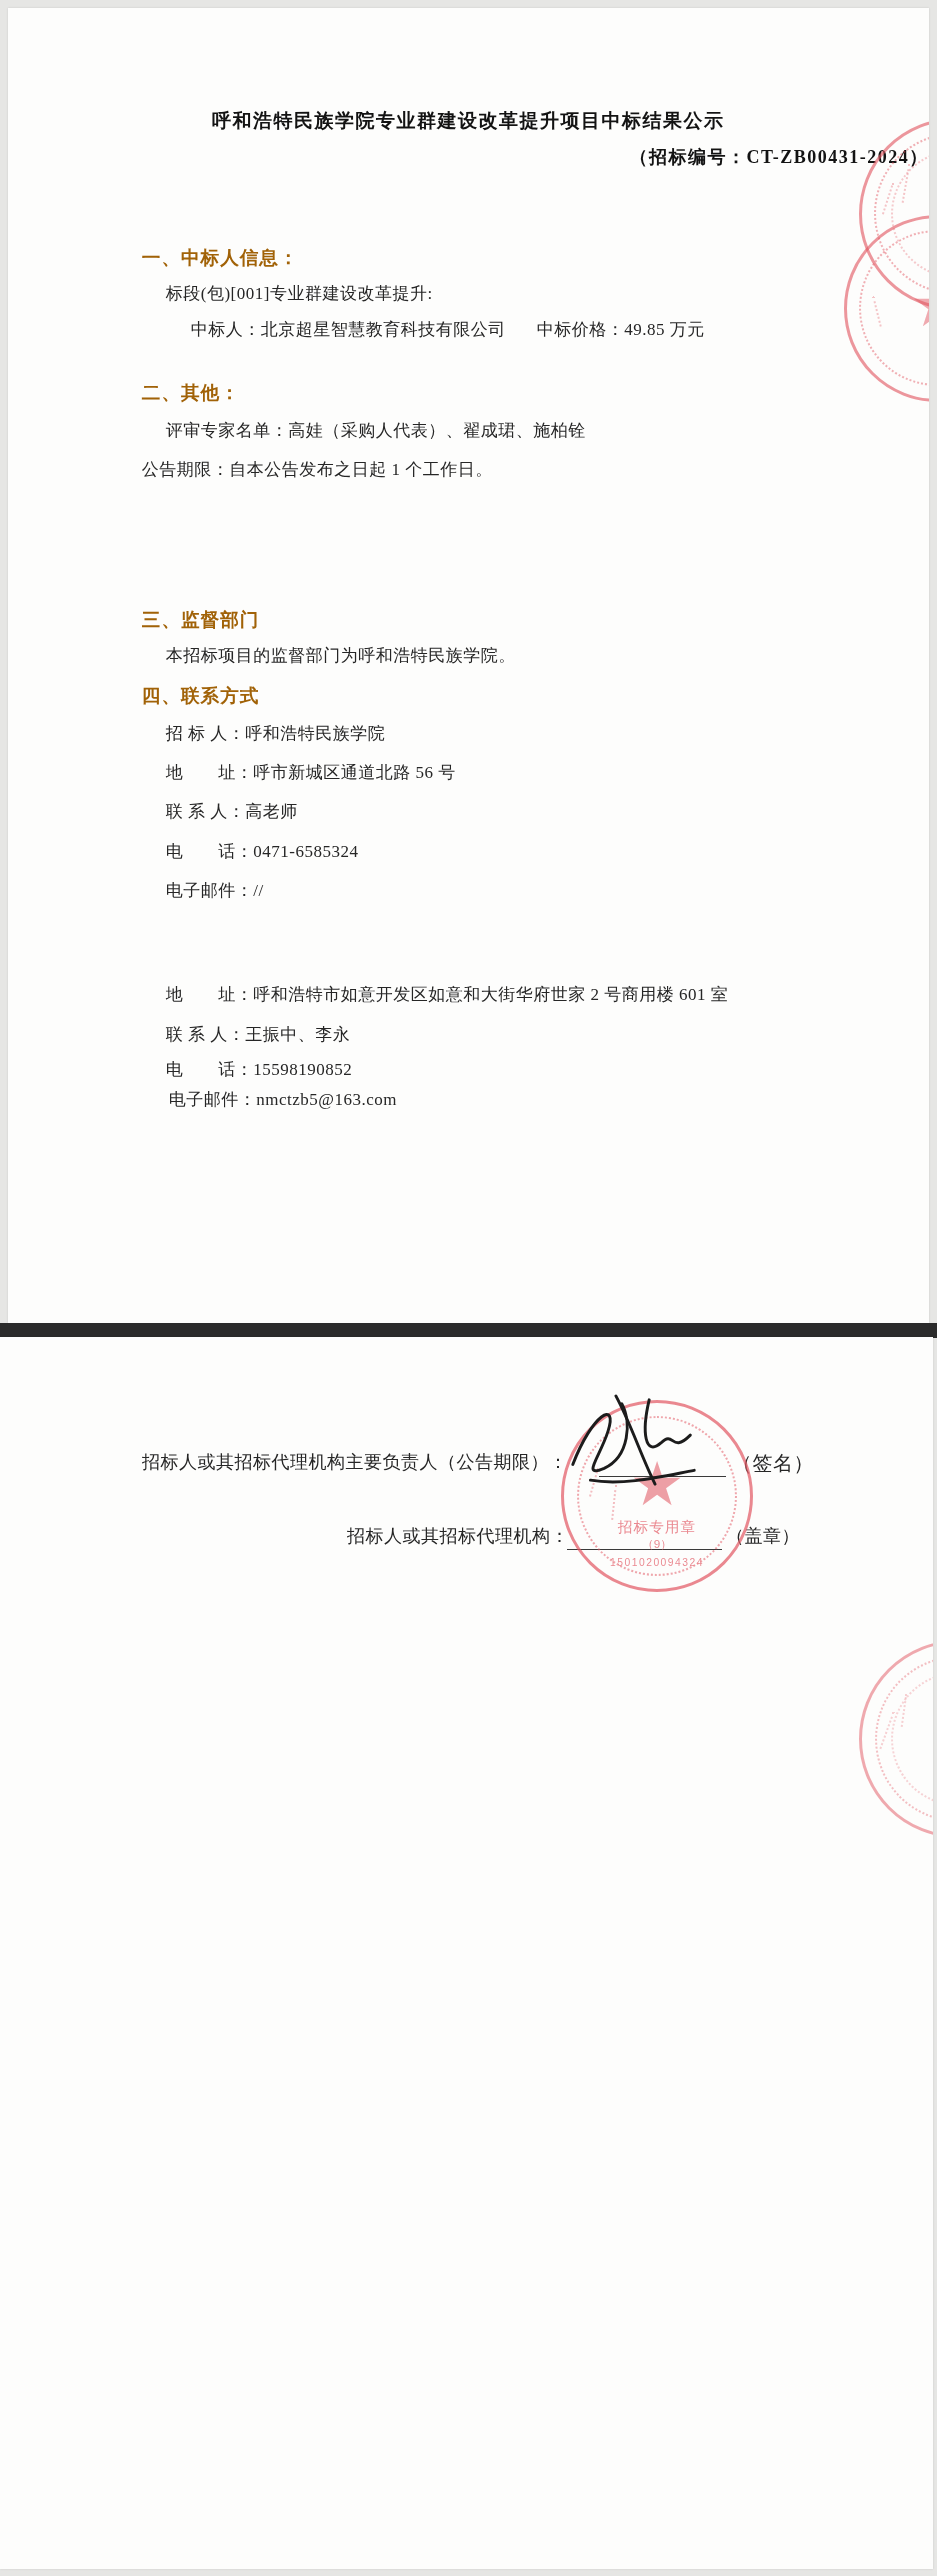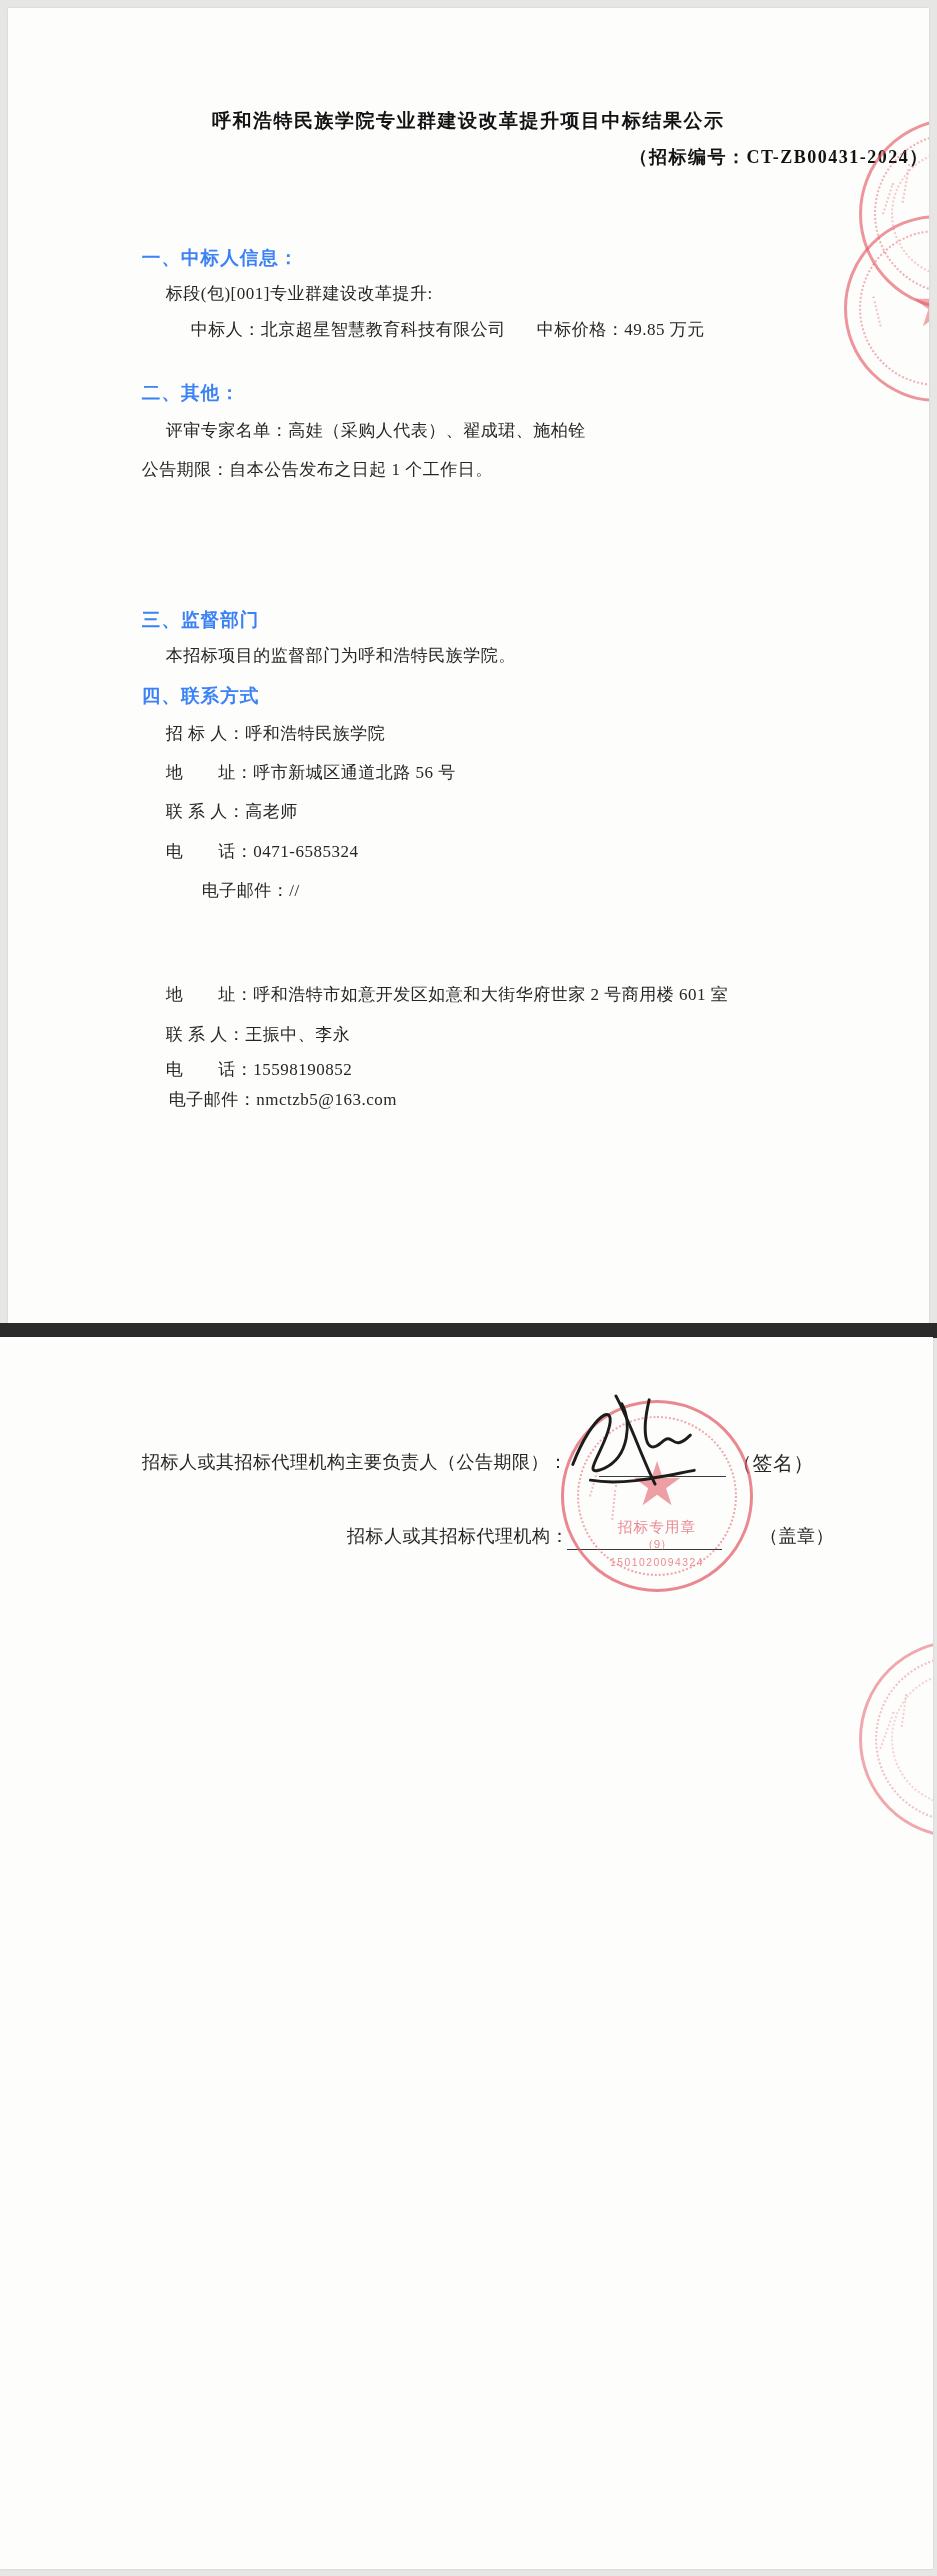--- a/index.html
+++ b/index.html
@@ -30,21 +30,21 @@
   #page1{left:7.8px;top:7.8px;width:921px;height:1315px;}
   #separator{position:absolute;left:0;top:1323px;width:937px;height:14.7px;background:var(--separator);}
   #page2{left:0;top:1337px;width:933px;height:1232px;}
   .t{
     position:absolute;
     white-space:nowrap;
     font-size:17px;
     color:var(--ink);
     letter-spacing:0.5px;
   }
-  .h{font-weight:bold;font-size:18.6px;color:#3b82f6;letter-spacing:1px;}
+  .h{font-weight:bold;font-size:18.6px;color:#a16207;letter-spacing:1px;}
   .title{font-weight:bold;font-size:19px;color:#131313;letter-spacing:1.5px;}
   .centered{left:0;width:100%;text-align:center;}
   .sig-line{
     position:absolute;height:0;border-bottom:1.6px solid #3a3a3a;
   }
   
   .seal{
     position:absolute;border-radius:50%;
     border:3.4px solid var(--seal_red);
     opacity:.62;
@@ -99,21 +99,21 @@
     <span class="t" style="left:134px;top:450px;">公告期限：自本公告发布之日起 1 个工作日。</span>
 
     <span class="t h" style="left:134px;top:599px;">三、监督部门</span>
     <span class="t" style="left:158px;top:636px;">本招标项目的监督部门为呼和浩特民族学院。</span>
 
     <span class="t h" style="left:134px;top:675px;">四、联系方式</span>
     <span class="t" style="left:158px;top:714px;">招 标 人：呼和浩特民族学院</span>
     <span class="t" style="left:158px;top:753px;">地　　址：呼市新城区通道北路 56 号</span>
     <span class="t" style="left:158px;top:792px;">联 系 人：高老师</span>
     <span class="t" style="left:158px;top:832px;">电　　话：0471-6585324</span>
-    <span class="t" style="left:158px;top:871px;margin-left:36px;">电子邮件：//</span>
+    <span class="t" style="left:158px;top:871px;">电子邮件：//</span>
 
     <span class="t" style="left:158px;top:975px;">地　　址：呼和浩特市如意开发区如意和大街华府世家 2 号商用楼 601 室</span>
     <span class="t" style="left:158px;top:1015px;">联 系 人：王振中、李永</span>
     <span class="t" style="left:158px;top:1050px;">电　　话：15598190852</span>
     <span class="t" style="left:161px;top:1080px;">电子邮件：nmctzb5@163.com</span>
 
     <div class="seal" style="left:851px;top:110px;width:186px;height:186px;">
       <div class="inner-ring"></div>
       <div class="inner-ring2"></div>
       <div class="squiggle" style="left:25.4px;top:61px;height:33px;transform:rotate(18deg);"></div>
@@ -129,21 +129,21 @@
   <div id="separator"></div>
 
   <div class="page" id="page2">
 
     <span class="t" style="left:142px;top:113px;font-size:18px;">招标人或其招标代理机构主要负责人（公告期限）：</span>
     <div class="sig-line" style="left:599px;top:139px;width:127px;"></div>
     <span class="t" style="left:732px;top:113px;font-size:20px;">（签名）</span>
 
     <span class="t" style="left:347px;top:187px;font-size:18px;">招标人或其招标代理机构：</span>
     <div class="sig-line" style="left:567px;top:212px;width:155px;"></div>
-    <span class="t" style="left:760px;top:187px;font-size:18px;text-align:center;">（盖章）</span>
+    <span class="t" style="left:726px;top:187px;font-size:18px;text-align:center;">（盖章）</span>
 
     <div class="seal" style="left:561px;top:63px;width:186px;height:186px;opacity:.7;">
       <div class="inner-ring"></div>
       <div class="star" style="top:51px;">★</div>
       <div class="squiggle" style="left:29px;top:65px;height:29px;transform:rotate(16deg);"></div>
       <div class="squiggle" style="left:49px;top:82px;height:35px;transform:rotate(6deg);"></div>
       <span class="seal-text" style="top:115px;font-size:14.7px;letter-spacing:1px;">招标专用章</span>
       <span class="seal-text" style="top:134px;font-size:11.7px;">（9）</span>
       <span class="seal-text" style="top:154px;font-size:10.3px;letter-spacing:1.5px;">1501020094324</span>
     </div>

